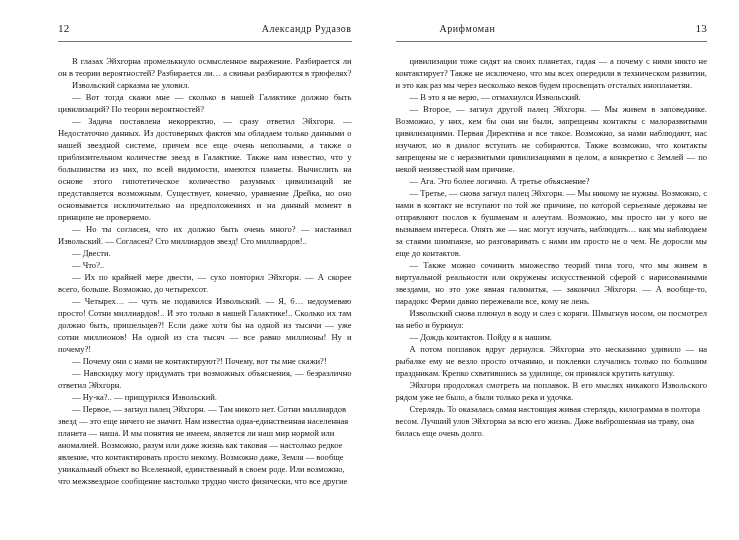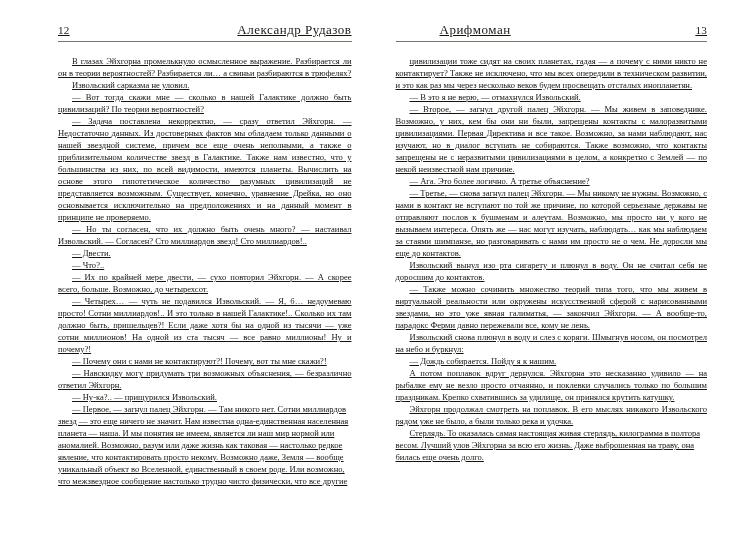--- a/index.html
+++ b/index.html
@@ -13,21 +13,20 @@
     overflow: hidden;
     font-family: "Liberation Serif", "DejaVu Serif", serif;
     color: #16130f;
   }
   .spread {
     width: 739px;
     height: 528px;
     display: flex;
     background: #ffffff;
     position: relative;
-    text-decoration: underline;
   }
   .page {
     width: 369.5px;
     height: 540px;
     box-sizing: border-box;
     position: relative;
     background: #ffffff;
   }
   .page-left {
     padding: 22px 18px 10px 58px;
@@ -41,21 +40,21 @@
     font-size: 11.3px;
     letter-spacing: 0.35px;
     color: #1d1a16;
     height: 15px;
   }
   .running-head .folio {
     font-size: 11.2px;
     letter-spacing: 0.2px;
   }
   .running-head .title {
-    font-size: 13px;
+    font-size: 10px;
     letter-spacing: 0.5px;
   }
   .rh-left .folio { margin-right: auto; }
   .rh-left .title { margin-left: auto; }
   .rh-right .title { margin-right: auto; margin-left: 44px; }
   .rh-right .folio { margin-left: auto; }
   .rule {
     border: 0;
     border-top: 1px solid #7b746b;
     margin: 4px 0 0 0;
@@ -121,24 +120,23 @@
       <span class="title">Арифмоман</span>
       <span class="folio">13</span>
     </div>
     <hr class="rule">
     <div class="textblock">
       <p>цивилизации тоже сидят на своих планетах, гадая — а почему с ними никто не контактирует? Также не исключено, что мы всех опередили в техническом развитии, и это как раз мы через несколько веков будем просвещать отсталых инопланетян.</p>
       <p>— В это я не верю, — отмахнулся Извольский.</p>
       <p>— Второе, — загнул другой палец Эйхгорн. — Мы живем в заповеднике. Возможно, у них, кем бы они ни были, запрещены контакты с малоразвитыми цивилизациями. Первая Директива и все такое. Возможно, за нами наблюдают, нас изучают, но в диалог вступать не собираются. Также возможно, что контакты запрещены не с неразвитыми цивилизациями в целом, а конкретно с Землей — по некой неизвестной нам причине.</p>
       <p>— Ага. Это более логично. А третье объяснение?</p>
       <p>— Третье, — снова загнул палец Эйхгорн. — Мы никому не нужны. Возможно, с нами в контакт не вступают по той же причине, по которой серьезные державы не отправляют послов к бушменам и алеутам. Возможно, мы просто ни у кого не вызываем интереса. Опять же — нас могут изучать, наблюдать… как мы наблюдаем за стаями шимпанзе, но разговаривать с нами им просто не о чем. Не доросли мы еще до контактов.</p>
-      <p>Извольский вынул изо рта сигарету и плюнул в воду. Он не считал себя не доросшим до контактов.</p>
       <p>— Также можно сочинить множество теорий типа того, что мы живем в виртуальной реальности или окружены искусственной сферой с нарисованными звездами, но это уже явная галиматья, — закончил Эйхгорн. — А вообще-то, парадокс Ферми давно пережевали все, кому не лень.</p>
       <p>Извольский снова плюнул в воду и слез с коряги. Шмыгнув носом, он посмотрел на небо и буркнул:</p>
-      <p>— Дождь собирается. Пойду я к нашим.</p>
+      <p>— Дождь контактов. Пойду я к нашим.</p>
       <p>А потом поплавок вдруг дернулся. Эйхгорна это несказанно удивило — на рыбалке ему не везло просто отчаянно, и поклевки случались только по большим праздникам. Крепко схватившись за удилище, он принялся крутить катушку.</p>
       <p>Эйхгорн продолжал смотреть на поплавок. В его мыслях никакого Извольского рядом уже не было, а были только река и удочка.</p>
       <p>Стерлядь. То оказалась самая настоящая живая стерлядь, килограмма в полтора весом. Лучший улов Эйхгорна за всю его жизнь. Даже выброшенная на траву, она билась еще очень долго.</p>
     </div>
   </div>
 
   <div class="gutter-shadow"></div>
 </div>
 
 </body></html>

